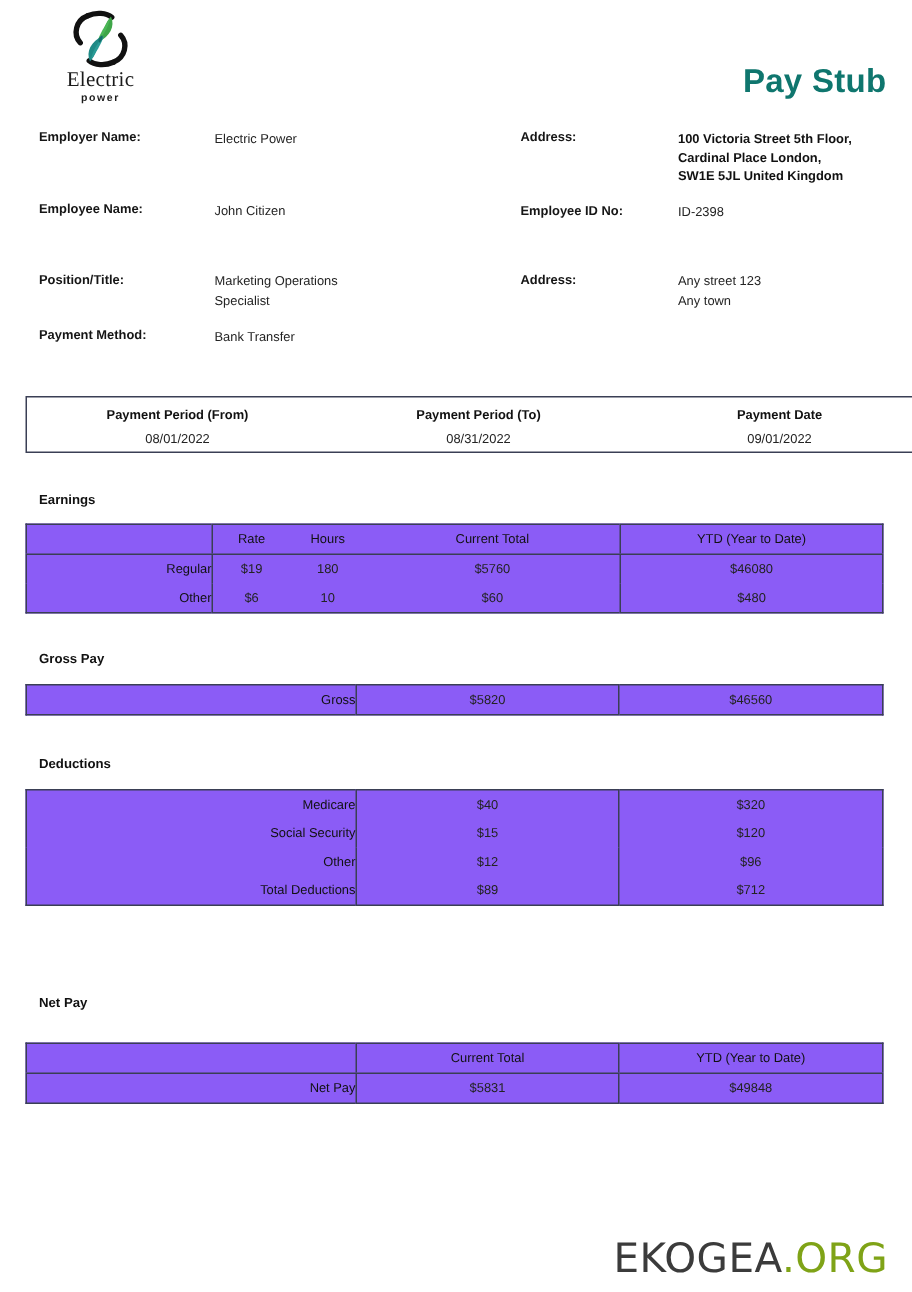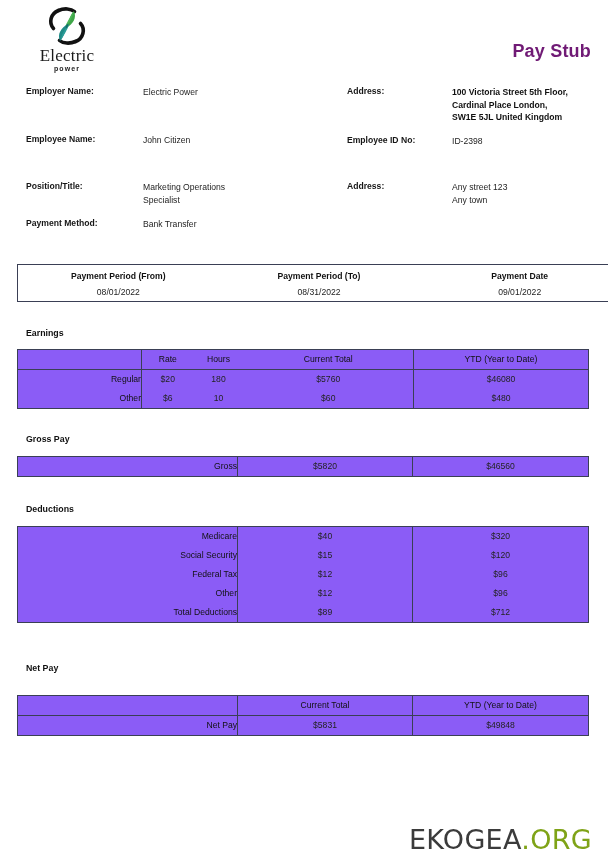--- a/index.html
+++ b/index.html
@@ -30,41 +30,41 @@
     top: 4px;
     width: 100px;
     text-align: center;
   }
   .brand-mark {
     display: block;
     margin: 0 auto;
   }
   .brand-name {
     font-family: "Liberation Serif", serif;
-    font-size: 17px;
+    font-size: 14px;
     letter-spacing: 0.2px;
     color: #1b1b1b;
     line-height: 1.02;
     margin-top: -1px;
   }
   .brand-sub {
     font-size: 7px;
     font-weight: bold;
     letter-spacing: 1.1px;
     color: #1b1b1b;
     margin-top: 1px;
   }
   .doc-title {
     position: absolute;
     right: 17px;
     top: 41px;
-    font-size: 18px;
+    font-size: 22px;
     font-weight: bold;
     letter-spacing: 0.2px;
-    color: #701a75;
+    color: #0f766e;
   }
 
   
   .info {
     position: relative;
     margin: 0 17px;
     height: 160px;
     font-size: 8.6px;
   }
   .info-col-left { position: absolute; left: 9px; top: 0; width: 280px; }
@@ -290,21 +290,21 @@
     <tbody>
         <tr>
       <td class="cell hline" style="width:124px;"></td>
       <td class="cell hline vline hd" style="width:52px;">Rate</td>
       <td class="cell hline hd" style="width:50px;">Hours</td>
       <td class="cell hline hd" style="width:170px;">Current Total</td>
       <td class="cell hline vline hd">YTD (Year to Date)</td>
     </tr>
     <tr>
       <td class="cell lbl-cell">Regular</td>
-      <td class="cell vline num">$20</td>
+      <td class="cell vline num">$19</td>
       <td class="cell num">180</td>
       <td class="cell num">$5760</td>
       <td class="cell vline num">$46080</td>
     </tr>
     <tr>
       <td class="cell lbl-cell">Other</td>
       <td class="cell vline num">$6</td>
       <td class="cell num">10</td>
       <td class="cell num">$60</td>
       <td class="cell vline num">$480</td>
@@ -332,25 +332,20 @@
       <td class="cell lbl-cell" style="width:220px;">Medicare</td>
       <td class="cell vline num" style="width:175px;">$40</td>
       <td class="cell vline num">$320</td>
     </tr>
     <tr>
       <td class="cell lbl-cell">Social Security</td>
       <td class="cell vline num">$15</td>
       <td class="cell vline num">$120</td>
     </tr>
     <tr>
-      <td class="cell lbl-cell">Federal Tax</td>
-      <td class="cell vline num">$12</td>
-      <td class="cell vline num">$96</td>
-    </tr>
-    <tr>
       <td class="cell lbl-cell">Other</td>
       <td class="cell vline num">$12</td>
       <td class="cell vline num">$96</td>
     </tr>
     <tr>
       <td class="cell lbl-cell">Total Deductions</td>
       <td class="cell vline num">$89</td>
       <td class="cell vline num">$712</td>
     </tr>
   </tbody>

